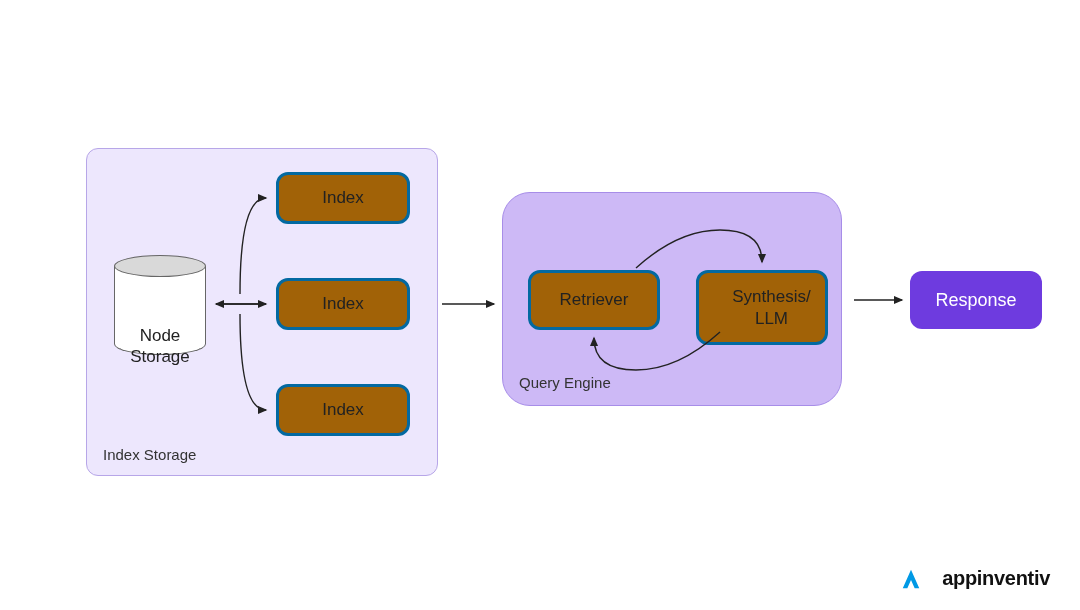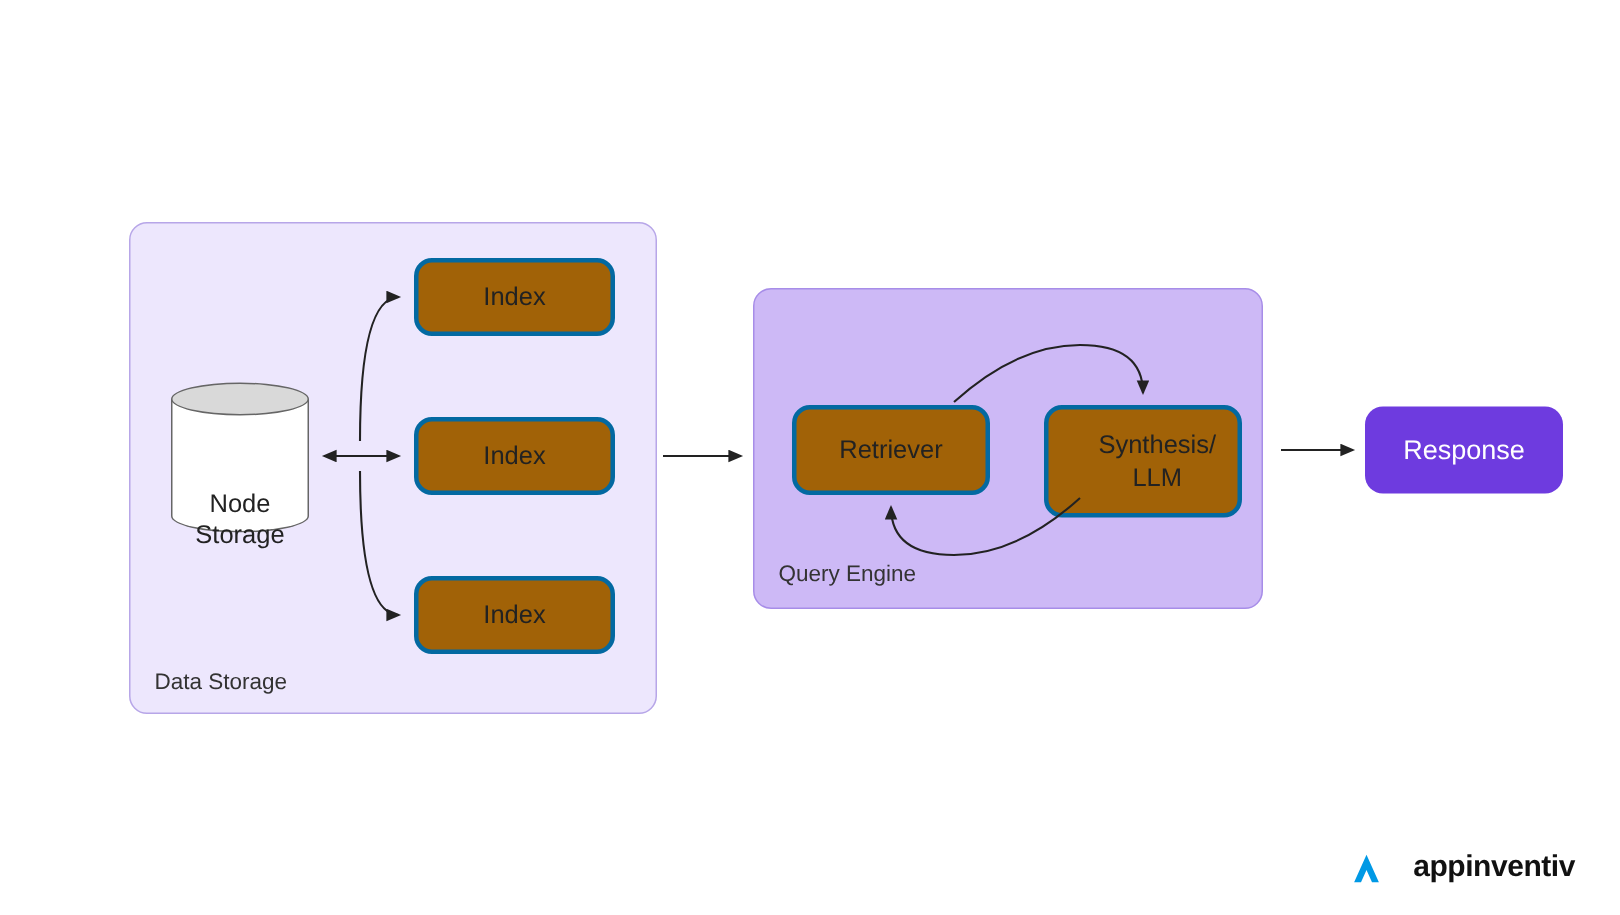--- a/index.html
+++ b/index.html
@@ -22,40 +22,40 @@
   .logo-text { font-size: 20px; font-weight: 600; color: #111; letter-spacing: -0.3px; }
   .logo-mark { width: 22px; height: 22px; }
 </style>
 </head>
 <body>
 
 <div class="canvas">
 
 
   <div class="panel panel-light" style="left:86px; top:148px; width:352px; height:328px;">
-    <div class="panel-label">Data Storage</div>
+    <div class="panel-label">Index Storage</div>
   </div>
 
   <div class="db" style="left:114px; top:255px; width:92px; height:100px;">
     <div class="db-top"></div>
     <div class="db-body"></div>
     <div class="db-label">Node<br>Storage</div>
   </div>
 
   <div class="box" style="left:276px; top:172px; width:134px; height:52px;">
     <span>Index</span>
   </div>
   <div class="box" style="left:276px; top:278px; width:134px; height:52px;">
     <span>Index</span>
   </div>
   <div class="box" style="left:276px; top:384px; width:134px; height:52px;">
     <span>Index</span>
   </div>
 
-  <div class="panel panel-medium" style="left:502px; top:192px; width:340px; height:214px;">
+  <div class="panel panel-medium" style="left:502px; top:192px; width:340px; height:214px;border-radius:28px;">
     <div class="panel-label-qe">Query Engine</div>
   </div>
 
   <div class="box" style="left:528px; top:270px; width:132px; height:60px;">
     <span>Retriever</span>
   </div>
 
   <div class="box" style="left:696px; top:270px; width:132px; height:75px;padding-left:27px;">
     <span>Synthesis/<br>LLM</span>
   </div>

